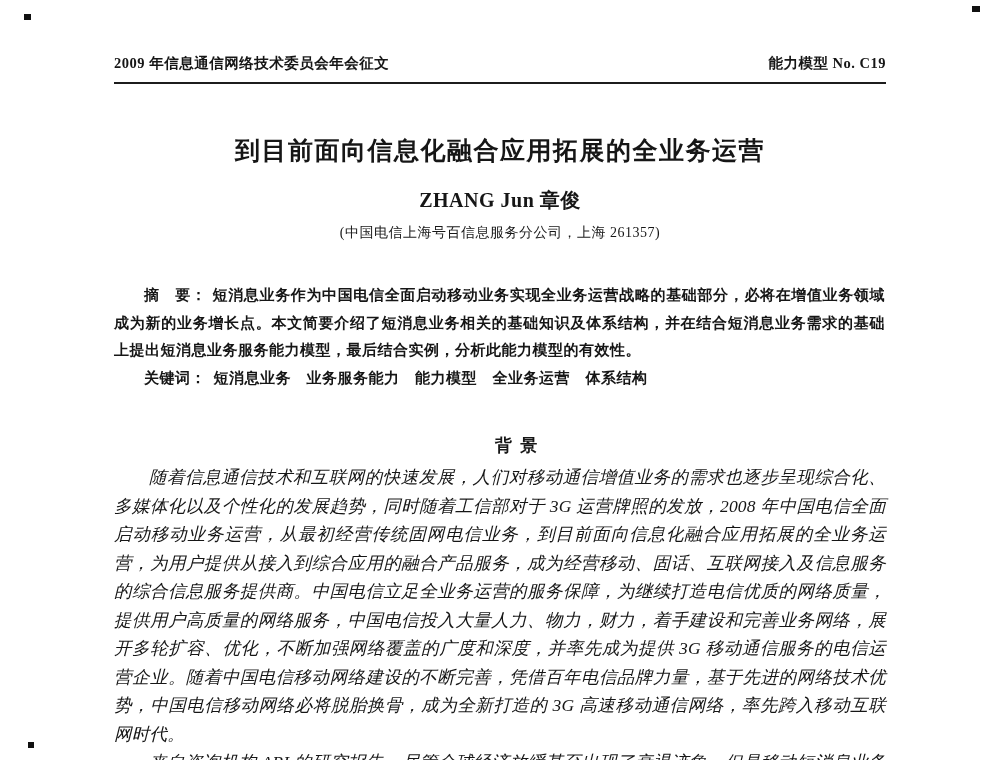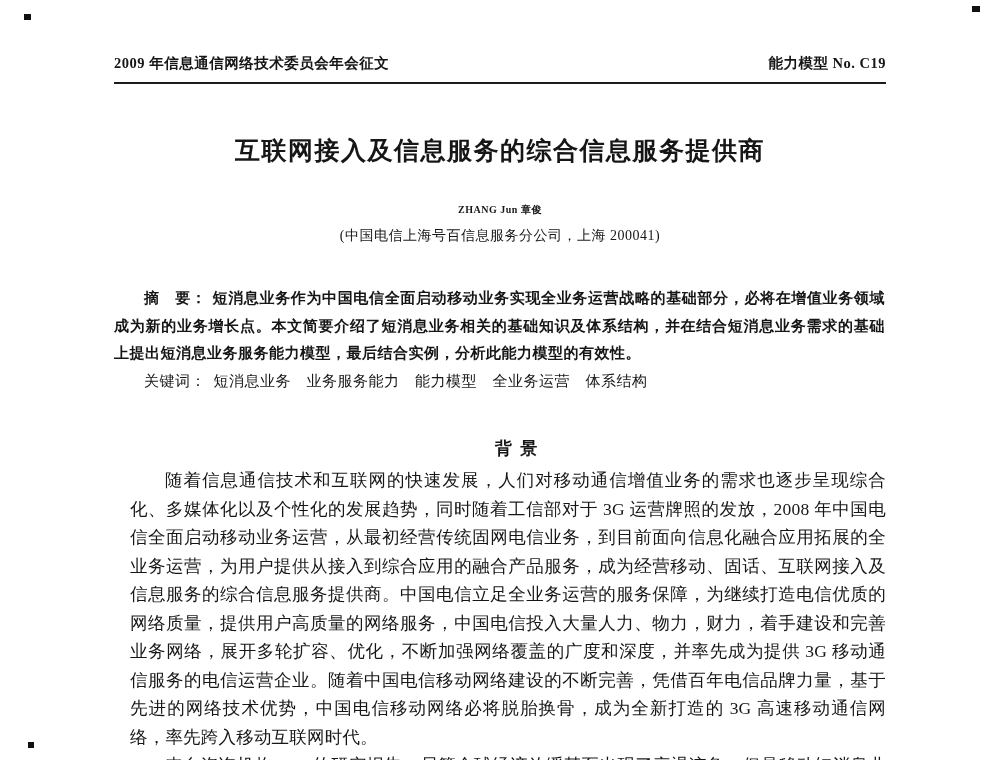--- a/index.html
+++ b/index.html
@@ -44,89 +44,90 @@
   }
   .title {
     text-align: center;
     font-size: 25px;
     font-weight: bold;
     letter-spacing: 1.5px;
     margin: 50px 0 0 0;
   }
   .author {
     text-align: center;
-    font-size: 10px;
+    font-size: 20px;
     font-weight: bold;
-    margin-top: 36px;
+    margin-top: 20px;
     letter-spacing: 0.5px;
   }
   .affiliation {
     text-align: center;
     font-size: 14px;
     margin-top: 10px;
     letter-spacing: 0.5px;
   }
   .abstract {
     margin: 40px 1px 0 0;
     font-size: 15px;
     font-weight: bold;
     line-height: 27.5px;
     text-align: justify;
     text-indent: 2em;
     letter-spacing: 0.5px;
   }
   .abstract-label { margin-right: 0.4em; }
   .keywords {
     font-size: 15px;
-    font-weight: normal;
+    font-weight: bold;
     margin: 0;
     line-height: 27.5px;
     text-indent: 2em;
     letter-spacing: 0.5px;
   }
   .keywords-label { margin-right: 0.5em; }
   .section-heading {
     font-size: 17px;
     font-weight: bold;
     margin: 42px 0 0 0;
     text-indent: 2em;
     letter-spacing: 2px;
     text-align: center;
   }
   .body-para {
     font-size: 17.5px;
     line-height: 28.5px;
     text-align: justify;
     text-indent: 2em;
-    margin: 6px 0 0 16px;
+    margin: 6px 0 0 0;
     letter-spacing: 0.2px;
+    font-style: italic;
   }
   .body-para + .body-para { margin-top: 0; }
 </style>
 </head>
 <body>
 
 <div class="page">
 
   <span class="scan-mark mark-tl"></span>
   <span class="scan-mark mark-tr"></span>
   <span class="scan-mark mark-bl"></span>
 
   <header class="page-header">
     <span>2009 年信息通信网络技术委员会年会征文</span>
     <span>能力模型 No. C19</span>
   </header>
 
   <hr class="header-rule">
 
-  <h1 class="title">互联网接入及信息服务的综合信息服务提供商</h1>
+  <h1 class="title">到目前面向信息化融合应用拓展的全业务运营</h1>
 
   <div class="author">ZHANG Jun 章俊</div>
 
-  <div class="affiliation">(中国电信上海号百信息服务分公司，上海 200041)</div>
+  <div class="affiliation">(中国电信上海号百信息服务分公司，上海 261357)</div>
 
   <p class="abstract">
     <span class="abstract-label">摘　要：</span><span>短消息业务作为中国电信全面启动移动业务实现全业务运营战略的基础部分，必将在增值业务领域成为新的业务增长点。本文简要介绍了短消息业务相关的基础知识及体系结构，并在结合短消息业务需求的基础上提出短消息业务服务能力模型，最后结合实例，分析此能力模型的有效性。</span>
   </p>
 
   <p class="keywords">
     <span class="keywords-label">关键词：</span><span>短消息业务　业务服务能力　能力模型　全业务运营　体系结构</span>
   </p>
 
   <h2 class="section-heading">背 景</h2>

